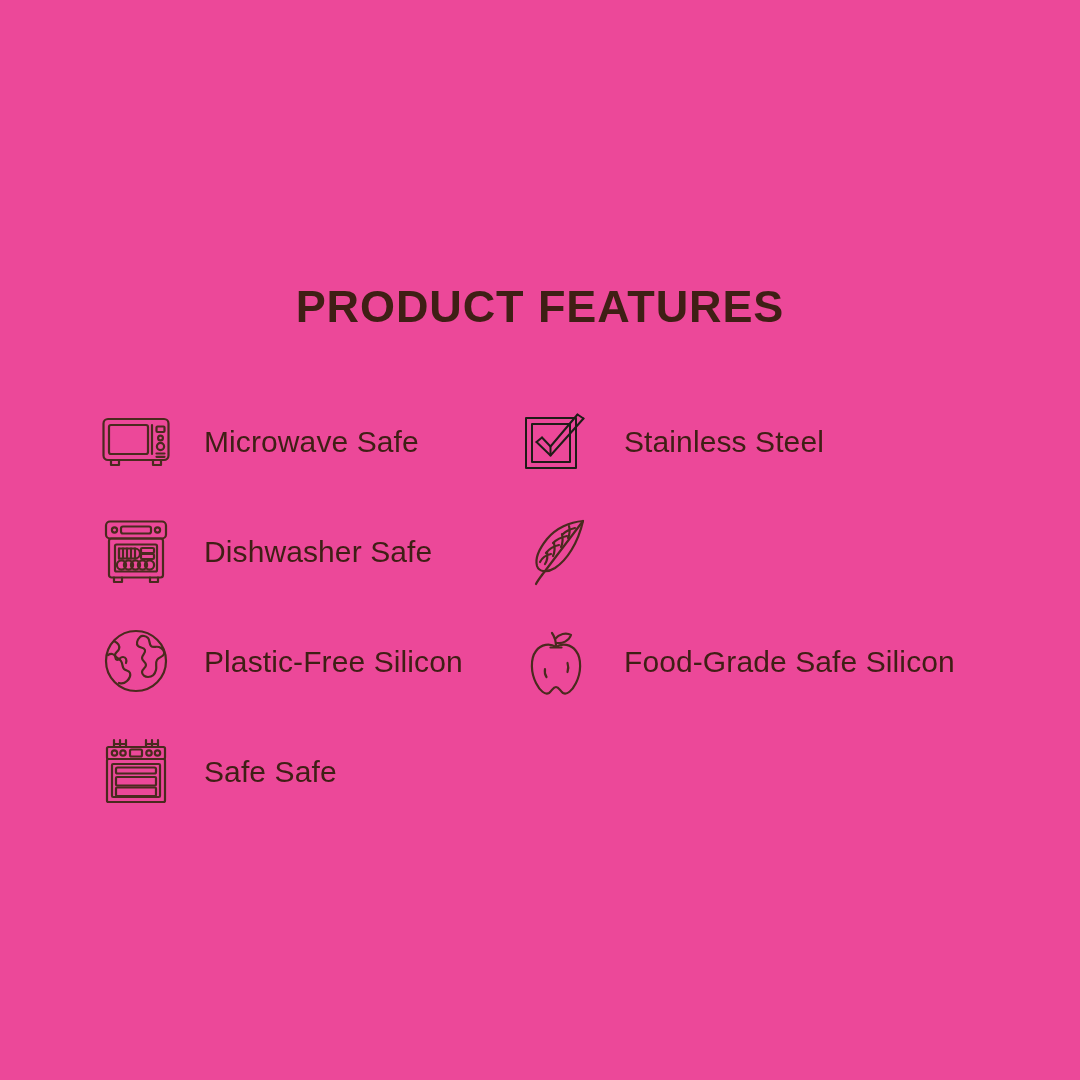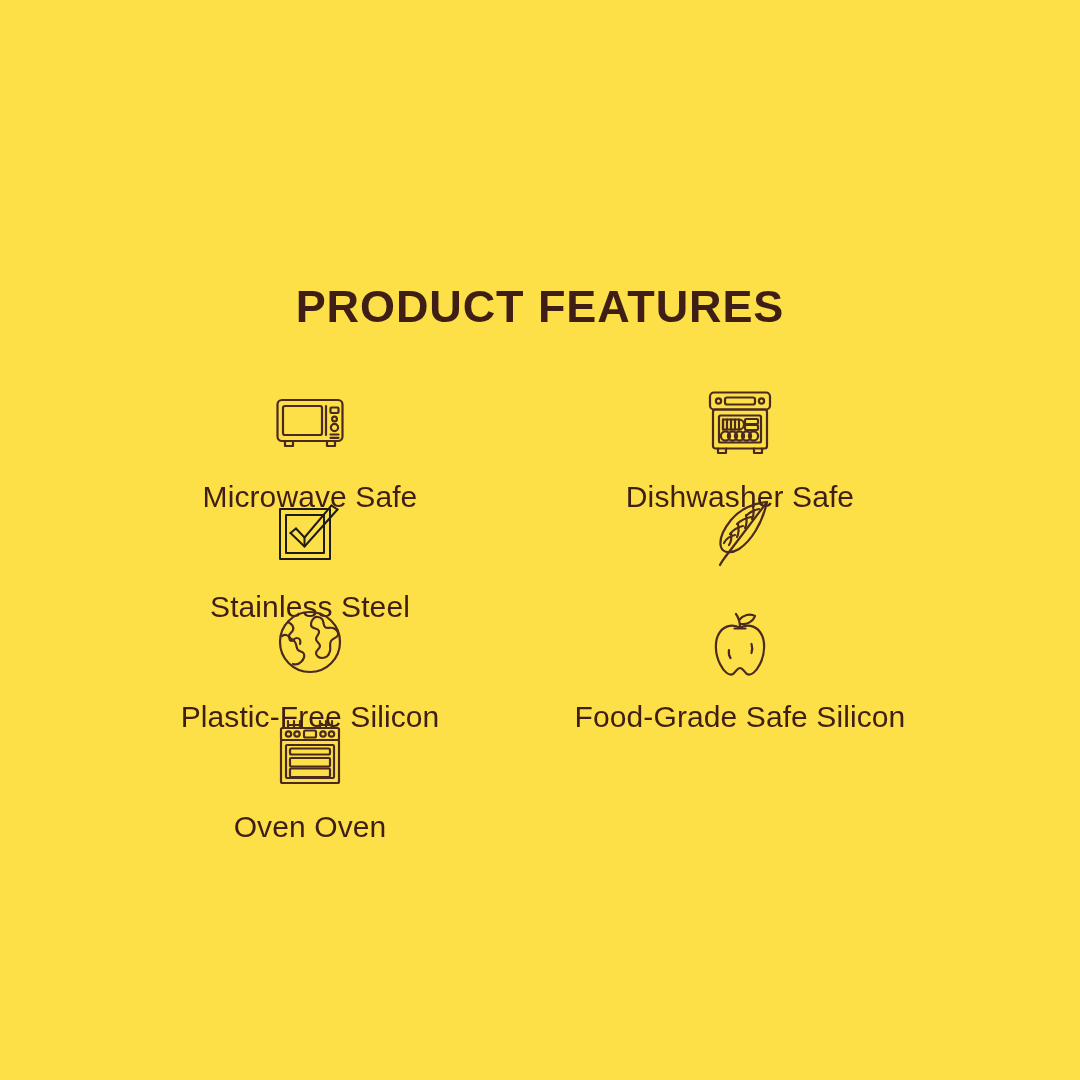--- a/index.html
+++ b/index.html
@@ -11,21 +11,21 @@
     height: 1080px;
     background: #fdfbef;
     font-family: "Liberation Sans", sans-serif;
     overflow: hidden;
     position: relative;
   }
 
   #page {
     position: absolute;
     inset: 0;
-    background: #fde047;
+    background: #ec4899;
   }
 
   
   .title {
     position: absolute;
     top: 284px;
     left: 0;
     width: 1080px;
     text-align: center;
     font-size: 45px;
@@ -45,23 +45,22 @@
     display: grid;
     grid-template-columns: 420px 440px;
     grid-template-rows: repeat(4, 110px);
     column-gap: 0px;
     row-gap: 0px;
   }
 
   .feature {
     display: flex;
     align-items: center;
-    gap: 22px;
+    gap: 32px;
     height: 110px;
-    flex-direction: column;
   }
 
   .feature .icon {
     width: 72px;
     height: 72px;
     flex: 0 0 72px;
     display: flex;
     align-items: center;
     justify-content: center;
   }
@@ -99,20 +98,35 @@
           <rect x="56.5" y="21.5" width="8" height="5.5" rx="1"></rect>
           <circle cx="60.5" cy="33" r="2.4"></circle>
           <circle cx="60.5" cy="41.5" r="3.6"></circle>
           <line x1="56.5" y1="48.5" x2="64.5" y2="48.5"></line>
           <line x1="56.5" y1="51.8" x2="64.5" y2="51.8"></line>
           <path d="M11 55 v5 h8 v-5"></path>
           <path d="M53 55 v5 h8 v-5"></path>
         </svg>
       </span>
       <span class="label">Microwave Safe</span>
+    </div>
+
+    <div class="feature col-right">
+      <span class="icon">
+        <svg viewBox="0 0 72 72" fill="none" stroke="#1f1c17" stroke-width="2" stroke-linecap="round" stroke-linejoin="round">
+          <rect x="6" y="13" width="50" height="50"></rect>
+          <rect x="12" y="19" width="38" height="38"></rect>
+          <path d="M16.5 37 L30.5 50.5 L63.5 13.5"></path>
+          <path d="M22 32.5 L30.5 41.5 L57.5 9.5"></path>
+          <path d="M63.5 13.5 L57.5 9.5"></path>
+          <path d="M16.5 37 L22 32.5"></path>
+          <path d="M30.5 50.5 L30.5 41.5"></path>
+        </svg>
+      </span>
+      <span class="label">Stainless Steel</span>
     </div>
 
     <div class="feature">
       <span class="icon">
         <svg viewBox="0 0 72 72" fill="none" stroke="#4a2a1e" stroke-width="2.2" stroke-linecap="round" stroke-linejoin="round">
           <rect x="6" y="6.5" width="60" height="17" rx="4"></rect>
           <circle cx="14.5" cy="15" r="2.6"></circle>
           <circle cx="57.5" cy="15" r="2.6"></circle>
           <rect x="21" y="11.5" width="30" height="7" rx="2"></rect>
           <rect x="9" y="23.5" width="54" height="39" rx="2.5"></rect>
@@ -124,35 +138,20 @@
           <circle cx="21.5" cy="50" r="4.6"></circle>
           <circle cx="28.5" cy="50" r="4.6"></circle>
           <circle cx="35.5" cy="50" r="4.6"></circle>
           <circle cx="42.5" cy="50" r="4.6"></circle>
           <circle cx="49.5" cy="50" r="4.6"></circle>
           <path d="M14 62.5 v4.5 h8 v-4.5"></path>
           <path d="M50 62.5 v4.5 h8 v-4.5"></path>
         </svg>
       </span>
       <span class="label">Dishwasher Safe</span>
-    </div>
-
-    <div class="feature col-right">
-      <span class="icon">
-        <svg viewBox="0 0 72 72" fill="none" stroke="#1f1c17" stroke-width="2" stroke-linecap="round" stroke-linejoin="round">
-          <rect x="6" y="13" width="50" height="50"></rect>
-          <rect x="12" y="19" width="38" height="38"></rect>
-          <path d="M16.5 37 L30.5 50.5 L63.5 13.5"></path>
-          <path d="M22 32.5 L30.5 41.5 L57.5 9.5"></path>
-          <path d="M63.5 13.5 L57.5 9.5"></path>
-          <path d="M16.5 37 L22 32.5"></path>
-          <path d="M30.5 50.5 L30.5 41.5"></path>
-        </svg>
-      </span>
-      <span class="label">Stainless Steel</span>
     </div>
 
     <div class="feature col-right">
       <span class="icon">
         <svg viewBox="0 0 72 72" fill="none" stroke="#4a2a1e" stroke-width="2.2" stroke-linecap="round" stroke-linejoin="round">
           <path d="M63 6
                    C50 7 36 13 27 24
                    C19 34 15 44 17 51
                    C19 57 27 58 35 53
                    C47 45 58 28 63 6 Z"></path>
@@ -231,18 +230,18 @@
           <circle cx="49" cy="18" r="2.7"></circle>
           <circle cx="57.5" cy="18" r="2.7"></circle>
           <rect x="30" y="14.5" width="12" height="7" rx="1.5"></rect>
           <rect x="7" y="24" width="58" height="43" rx="1.5"></rect>
           <rect x="12" y="29" width="48" height="33" rx="1.2"></rect>
           <rect x="16" y="32.5" width="40" height="6" rx="1.5"></rect>
           <rect x="16" y="42" width="40" height="8.5" rx="1"></rect>
           <rect x="16" y="52.5" width="40" height="8.5" rx="1"></rect>
         </svg>
       </span>
-      <span class="label">Oven Oven</span>
+      <span class="label">Safe Safe</span>
     </div>
 
 
   </div>
 </div>
 
 </body></html>

